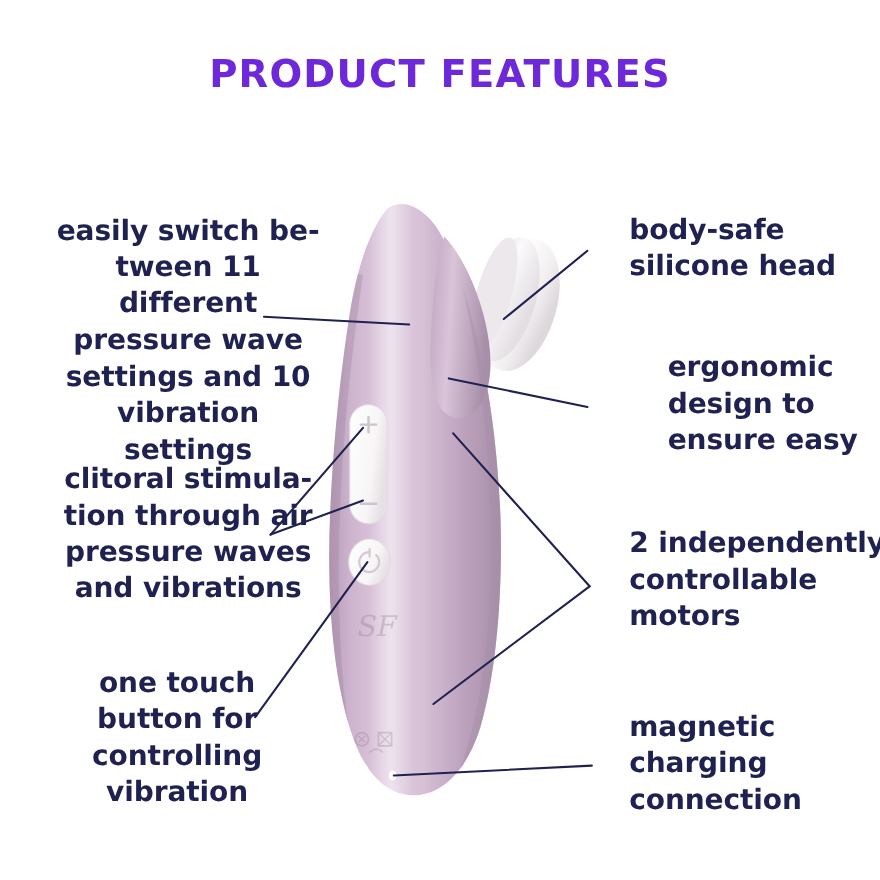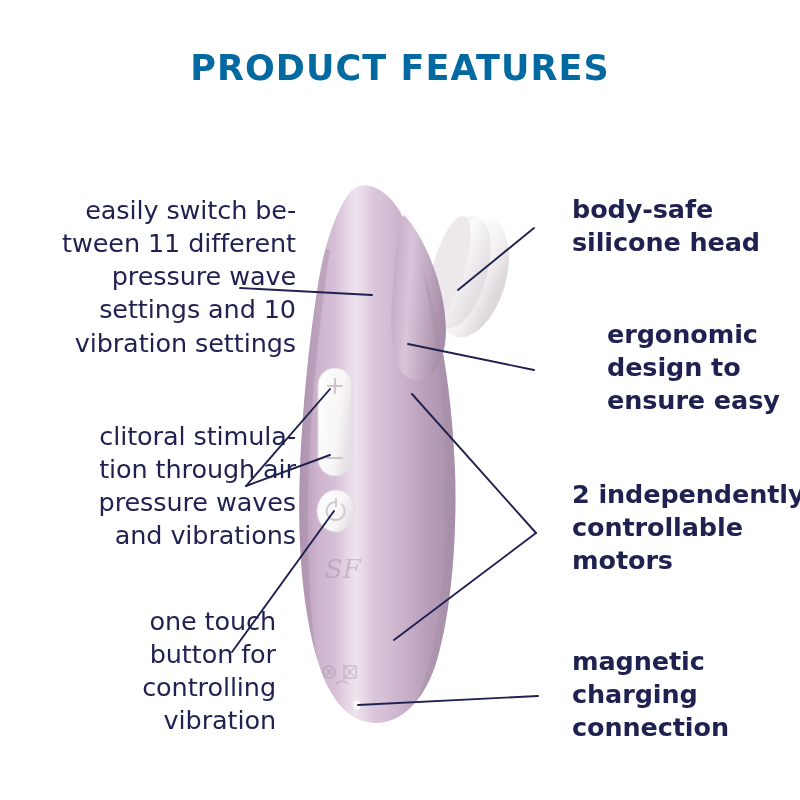--- a/index.html
+++ b/index.html
@@ -24,35 +24,35 @@
   
   #page-title {
     position: absolute;
     top: 48px;
     left: 0;
     width: 800px;
     text-align: center;
     font-size: 35px;
     font-weight: bold;
     letter-spacing: 1.1px;
-    color: #0369a1;
+    color: #6d28d9;
     font-family: "DejaVu Sans", "Liberation Sans", sans-serif;
   }
 
   
   .callout {
     position: absolute;
     color: #1f2150;
     font-size: 25.5px;
     line-height: 1.30;
     font-family: "DejaVu Sans", "Liberation Sans", sans-serif;
     letter-spacing: -0.1px;
     white-space: pre-line;
   }
-  .callout.left  { left: 46px;  text-align: right; }
+  .callout.left  { left: 46px;  text-align: center; font-weight: bold; }
   .callout.right { left: 572px; text-align: left; font-weight: bold; }
 
   #callout-pressure-wave-settings { top: 194px; width: 250px; }
   #callout-clitoral-stimulation   { top: 420px; width: 250px; }
   #callout-one-touch-button       { top: 605px; width: 230px; }
   #callout-silicone-head          { top: 193px; width: 250px; }
   #callout-ergonomic-design       { top: 318px; width: 250px; margin-left: 35px; }
   #callout-two-motors             { top: 478px; width: 252px; }
   #callout-magnetic-charging      { top: 645px; width: 250px; }
 

